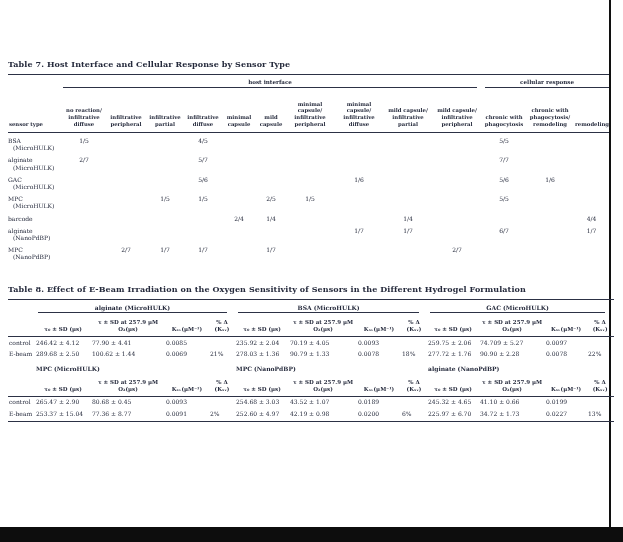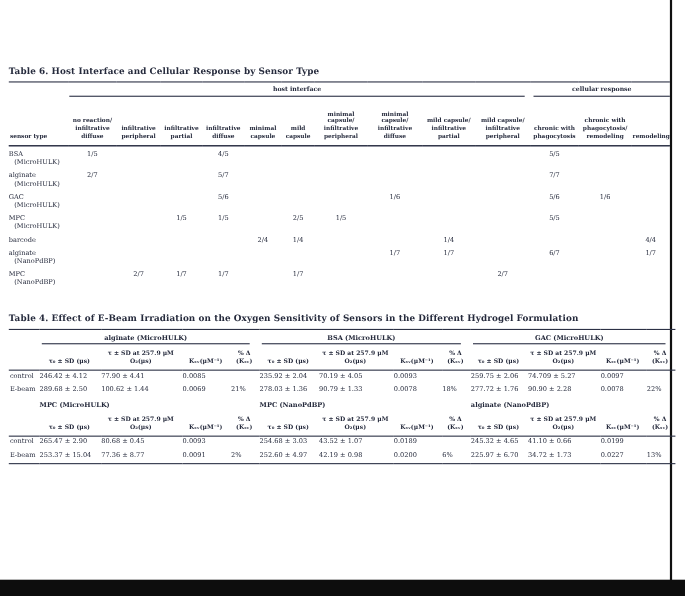--- a/index.html
+++ b/index.html
@@ -51,21 +51,21 @@
   .t4 td.rowlbl { padding-left:1px; }
   .t4 .band-row th { font-size:6px; font-weight:bold; text-align:left; padding:4px 0 1px 0; vertical-align:bottom; }
 </style>
 </head>
 <body>
 
 <div class="edge-right"></div>
 <div class="edge-bottom"></div>
 
 <div class="tbl-wrap" id="t3wrap">
-  <div class="tbl-title">Table 6. Host Interface and Cellular Response by Sensor Type</div>
+  <div class="tbl-title">Table 7. Host Interface and Cellular Response by Sensor Type</div>
   <table class="t3 datatable">
     <colgroup>
       <col style="width:54px">
         <col style="width:44px">
         <col style="width:40px">
         <col style="width:38px">
       <col style="width:38px">
         <col style="width:34px">
         <col style="width:30px">
         <col style="width:48px">
@@ -214,21 +214,21 @@
           <td>2/7</td>
           <td></td>
           <td></td>
           <td></td>
       </tr>
     </tbody>
   </table>
 </div>
 
 <div class="tbl-wrap" id="t4wrap">
-  <div class="tbl-title">Table 4. Effect of E-Beam Irradiation on the Oxygen Sensitivity of Sensors in the Different Hydrogel Formulation</div>
+  <div class="tbl-title">Table 8. Effect of E-Beam Irradiation on the Oxygen Sensitivity of Sensors in the Different Hydrogel Formulation</div>
   <table class="t4 datatable">
     <colgroup>
       <col style="width:28px">
       <col style="width:56px">
         <col style="width:74px">
         <col style="width:44px">
         <col style="width:26px">
       <col style="width:54px">
         <col style="width:68px">
         <col style="width:44px">

